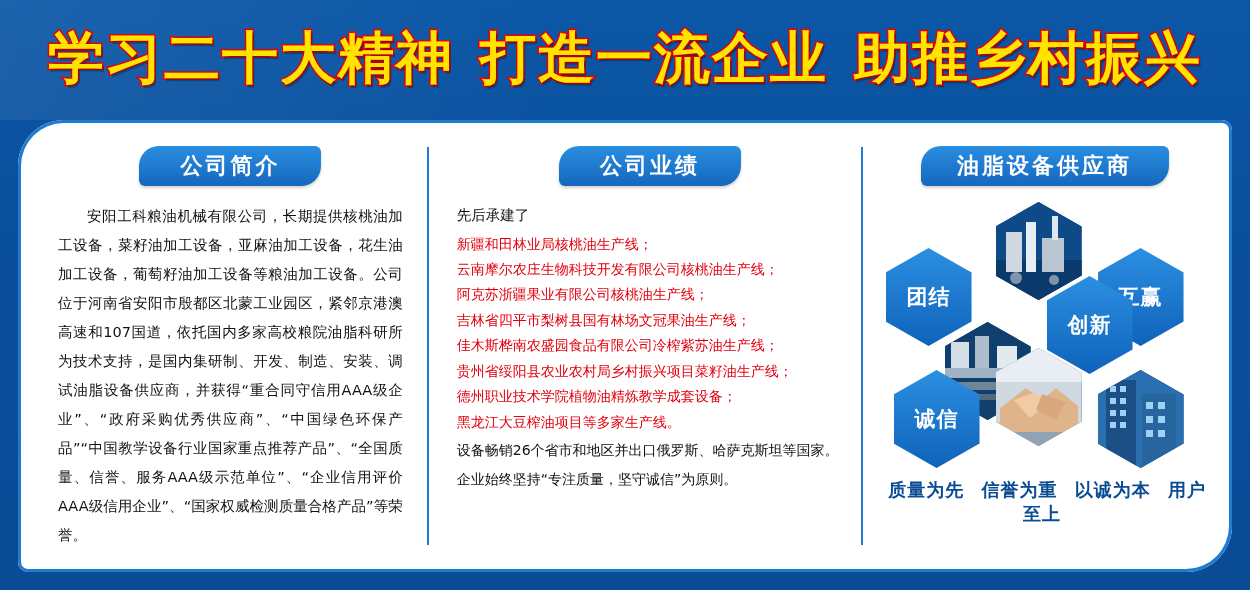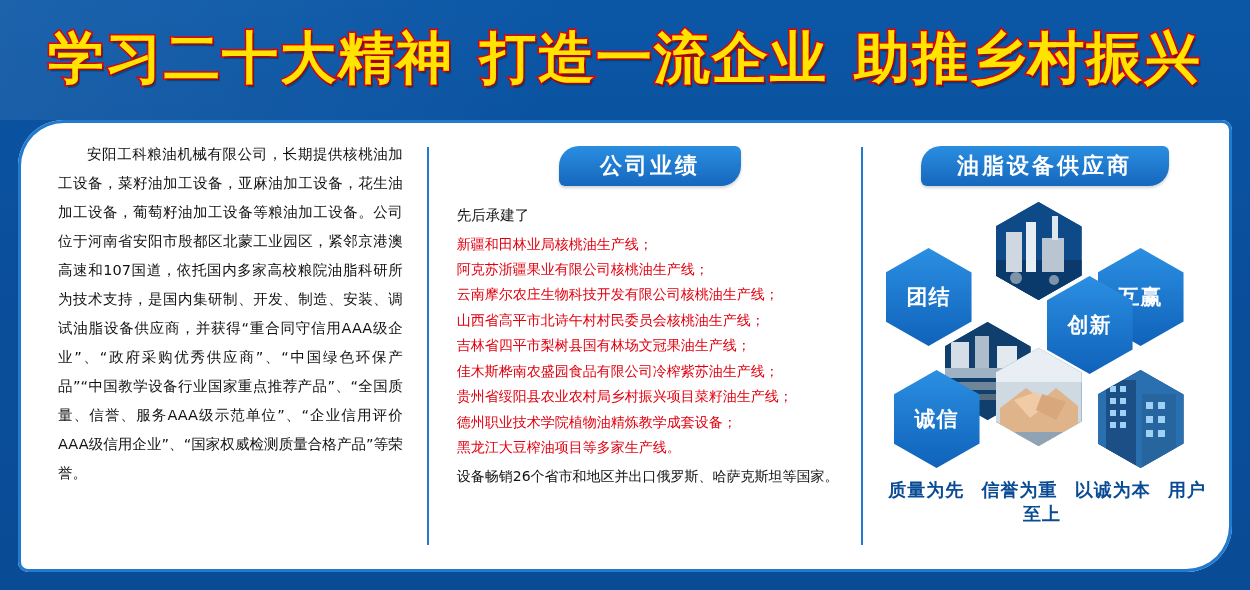--- a/index.html
+++ b/index.html
@@ -202,42 +202,45 @@
     <div class="headline">
       <span>学习二十大精神</span><span class="gap"></span><span>打造一流企业</span><span class="gap"></span><span>助推乡村振兴</span>
     </div>
   </div>
 
   <div class="frame"></div>
 
   <div class="inner">
 
     <div class="col col-1">
+      <div class="ribbon">
+        <span>公司简介</span>
+      </div>
       <div class="body-text">安阳工科粮油机械有限公司，长期提供核桃油加工设备，菜籽油加工设备，亚麻油加工设备，花生油加工设备，葡萄籽油加工设备等粮油加工设备。公司位于河南省安阳市殷都区北蒙工业园区，紧邻京港澳高速和107国道，依托国内多家高校粮院油脂科研所为技术支持，是国内集研制、开发、制造、安装、调试油脂设备供应商，并获得“重合同守信用AAA级企业”、“政府采购优秀供应商”、“中国绿色环保产品”“中国教学设备行业国家重点推荐产品”、“全国质量、信誉、服务AAA级示范单位”、“企业信用评价AAA级信用企业”、“国家权威检测质量合格产品”等荣誉。</div>
     </div>
 
     <div class="divider"></div>
 
     <div class="col col-2">
       <div class="ribbon">
         <span>公司业绩</span>
       </div>
       <div class="lead">先后承建了</div>
       <div class="proj">
         <div>新疆和田林业局核桃油生产线；</div>
+        <div>云南摩尔农庄生物科技开发有限公司核桃油生产线；</div>
         <div>阿克苏浙疆果业有限公司核桃油生产线；</div>
-        <div>云南摩尔农庄生物科技开发有限公司核桃油生产线；</div>
-        <div>山西省高平市北诗午村村民委员会核桃油生产线；</div>
         <div>吉林省四平市梨树县国有林场文冠果油生产线；</div>
         <div>佳木斯桦南农盛园食品有限公司冷榨紫苏油生产线；</div>
         <div>贵州省绥阳县农业农村局乡村振兴项目菜籽油生产线；</div>
         <div>德州职业技术学院植物油精炼教学成套设备；</div>
         <div>黑龙江大豆榨油项目等多家生产线。</div>
       </div>
       <div class="tail">设备畅销26个省市和地区并出口俄罗斯、哈萨克斯坦等国家。</div>
+      <div class="tail">企业始终坚持“专注质量，坚守诚信”为原则。</div>
     </div>
 
     <div class="divider"></div>
 
     <div class="col col-3">
       <div class="ribbon wide">
         <span>油脂设备供应商</span>
       </div>
 
       <div class="hexwrap">

